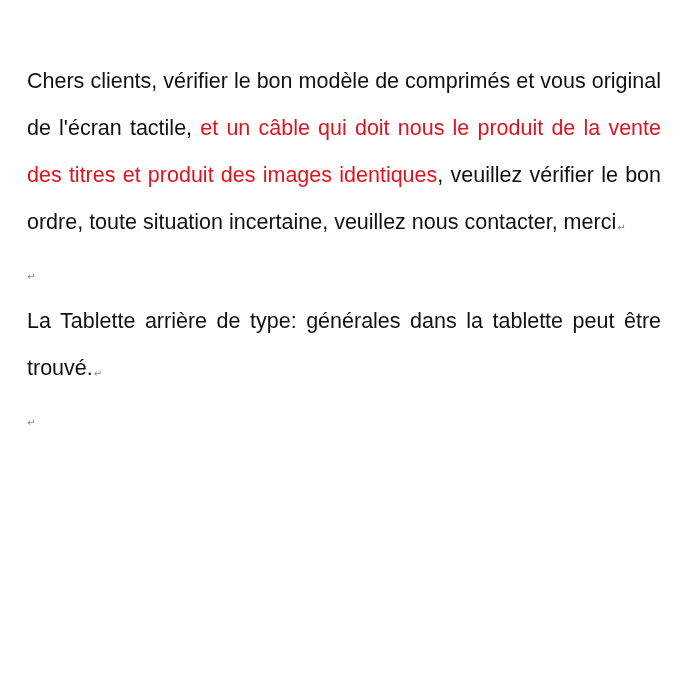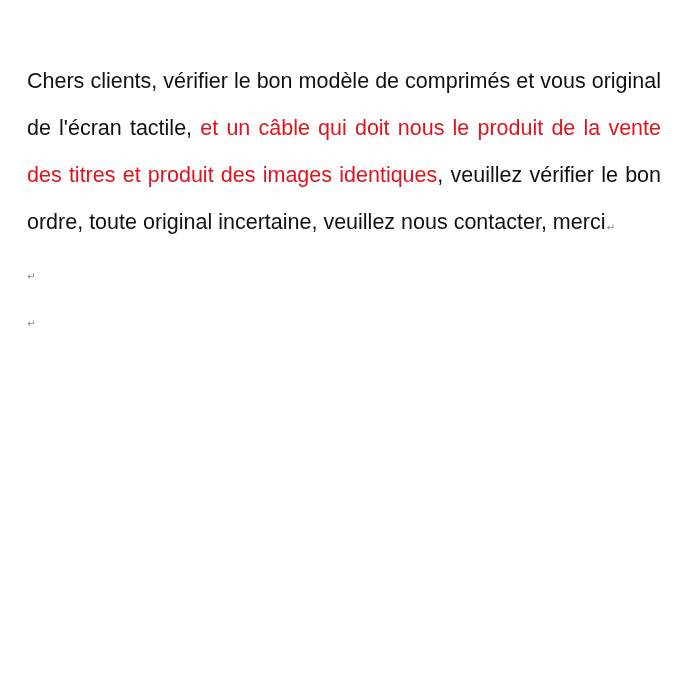--- a/index.html
+++ b/index.html
@@ -41,26 +41,29 @@
       font-size: 10px;
     }
     .empty-para .ret { margin-left: 0; }
   </style>
 </head>
 <body>
 
 <div class="doc">
 
   <p class="para">
-    <span>Chers clients, vérifier le bon modèle de comprimés et vous original de l'écran tactile, </span><span class="red">et un câble qui doit nous le produit de la vente des titres et produit des images identiques</span><span>, veuillez vérifier le bon ordre, toute original incertaine, veuillez nous contacter, merci</span><span class="ret">↵</span>
+    <span>Chers clients, vérifier le bon modèle de comprimés et vous original de l'écran tactile, </span><span class="red">et un câble qui doit nous le produit de la vente des titres et produit des images identiques</span><span>, veuillez vérifier le bon ordre, toute situation incertaine, veuillez nous contacter, merci</span><span class="ret">↵</span>
   </p>
 
   <div class="empty-para">
     <span class="ret">↵</span>
   </div>
 
+  <p class="para">
+    <span>La Tablette arrière de type: générales dans la tablette peut être trouvé.</span><span class="ret">↵</span>
+  </p>
 
   <div class="empty-para">
     <span class="ret">↵</span>
   </div>
 
 
 </div>
 
 </body></html>

